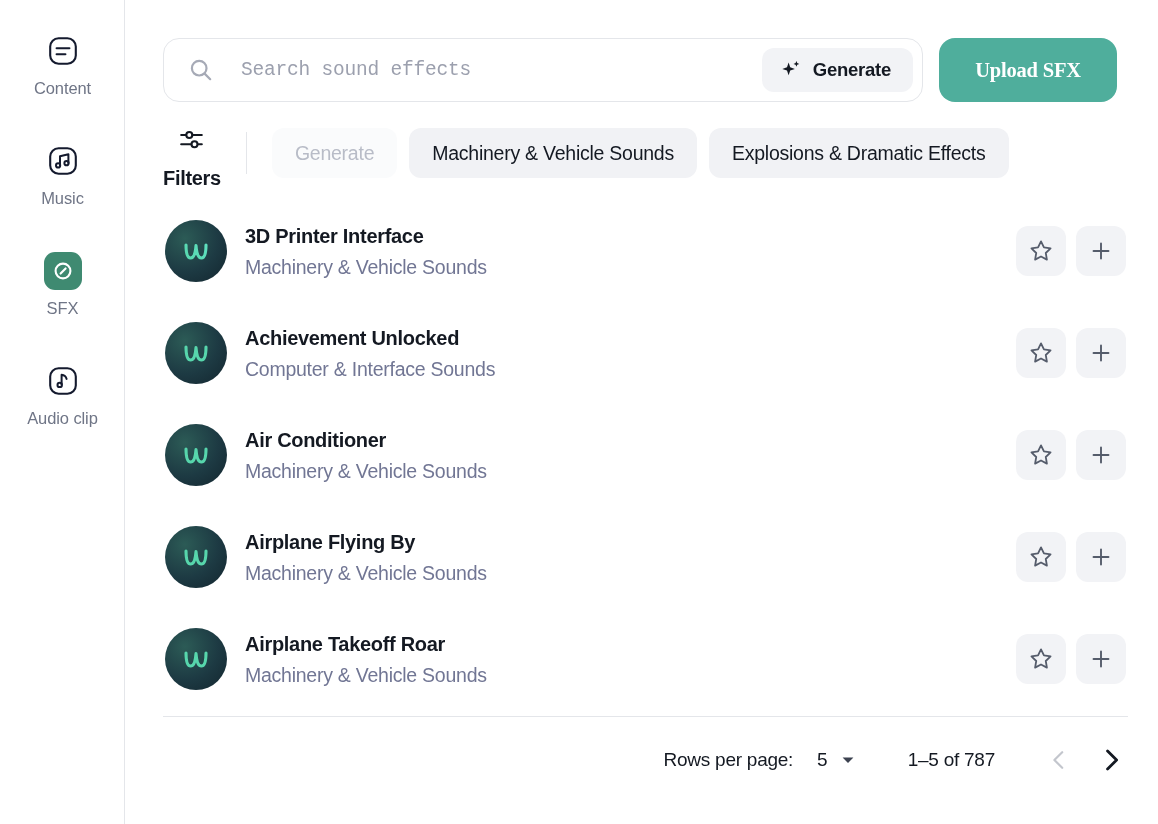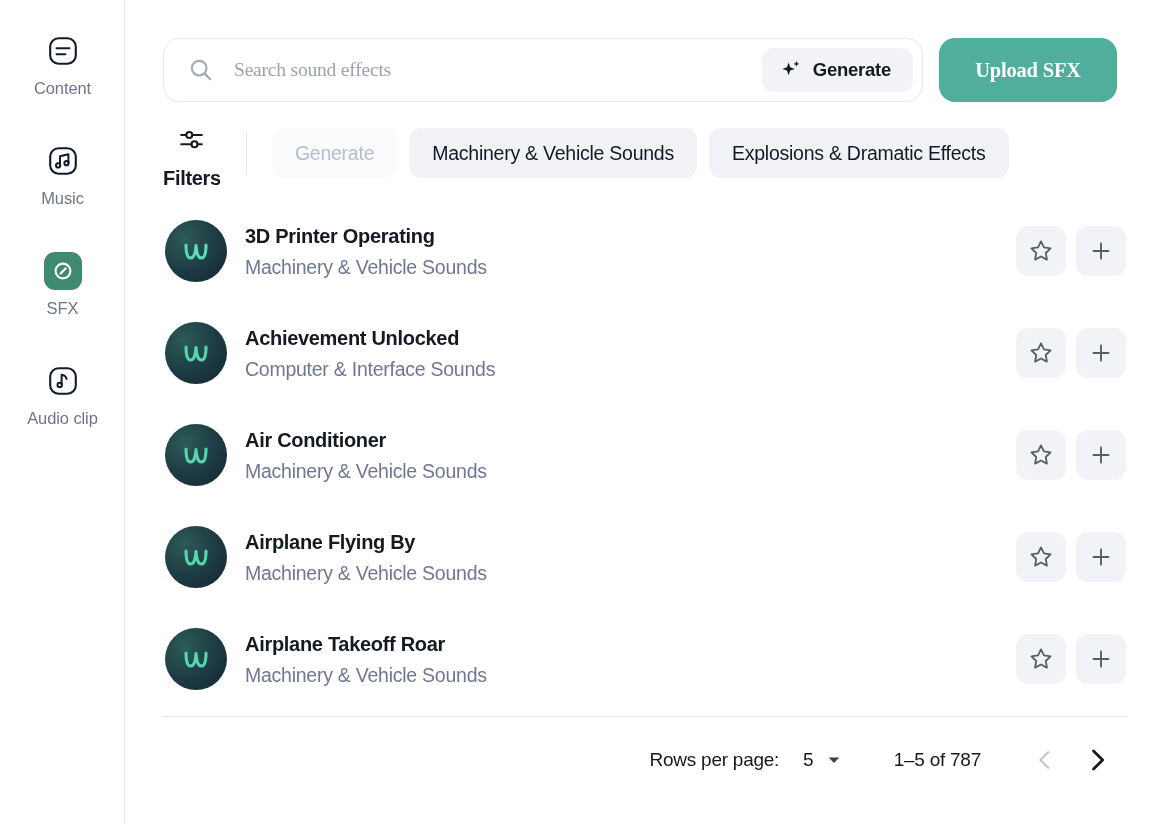--- a/index.html
+++ b/index.html
@@ -95,25 +95,25 @@
     background: #fff;
   }
 
   #search-icon { flex: 0 0 auto; display: flex; align-items: center; }
 
   #search-input {
     flex: 1 1 auto;
     border: 0;
     outline: 0;
     background: transparent;
-    font-family: Liberation Serif, serif;
+    font-family: Liberation Mono, monospace;
     font-size: 19.5px;
     color: #141922;
     letter-spacing: -0.2px;
-    margin-left: 20px;
+    margin-left: 27px;
     height: 40px;
   }
   #search-input::placeholder { color: #9ca0ae; opacity: 1; }
 
   #generate-btn {
     flex: 0 0 auto;
     height: 44px;
     display: flex;
     align-items: center;
     gap: 11px;
@@ -277,21 +277,21 @@
   #pagination-divider {
     position: absolute;
     left: 38px; top: 716px;
     width: 965px;
     height: 1px;
     background: #e4e6ea;
   }
 
   #pagination {
     position: absolute;
-    left: 32px; top: 717px;
+    left: 46px; top: 717px;
     width: 965px;
     height: 86px;
     display: flex;
     align-items: center;
     justify-content: flex-end;
     padding-right: 3px;
   }
 
   #rows-label {
     font-size: 19px;
@@ -440,21 +440,21 @@
           <defs>
             <linearGradient id="wg0" x1="8" y1="28" x2="32" y2="12" gradientUnits="userSpaceOnUse">
               <stop offset="0" stop-color="#57d6ac"></stop>
                 <stop offset="1" stop-color="#5fe0c0"></stop>
             </linearGradient>
           </defs>
           <path d="M10 14c0 8 1.5 13 4.6 13 3.2 0 4.9-5.4 5.4-12.4.5 7 2.2 12.4 5.4 12.4 3.1 0 4.6-5 4.6-13" stroke="url(#wg0)" stroke-width="3.1" stroke-linecap="round" stroke-linejoin="round" fill="none"></path>
         </svg>
       </div>
       <div class="row-text">
-        <div class="row-title">3D Printer Operating</div>
+        <div class="row-title">3D Printer Interface</div>
         <div class="row-sub">Machinery &amp; Vehicle Sounds</div>
       </div>
       <div class="row-actions">
         <button class="icon-btn">
           <span style="display:flex;">
             <svg width="26" height="26" viewBox="0 0 26 26" fill="none">
               <path d="M13 3.4 l2.95 6.0 6.6.96 -4.78 4.65 1.13 6.58 -5.9-3.1 -5.9 3.1 1.13-6.58 -4.78-4.65 6.6-.96 Z" stroke="#555c6b" stroke-width="1.8" stroke-linejoin="round" fill="none"></path>
             </svg>
           </span>
         </button>

